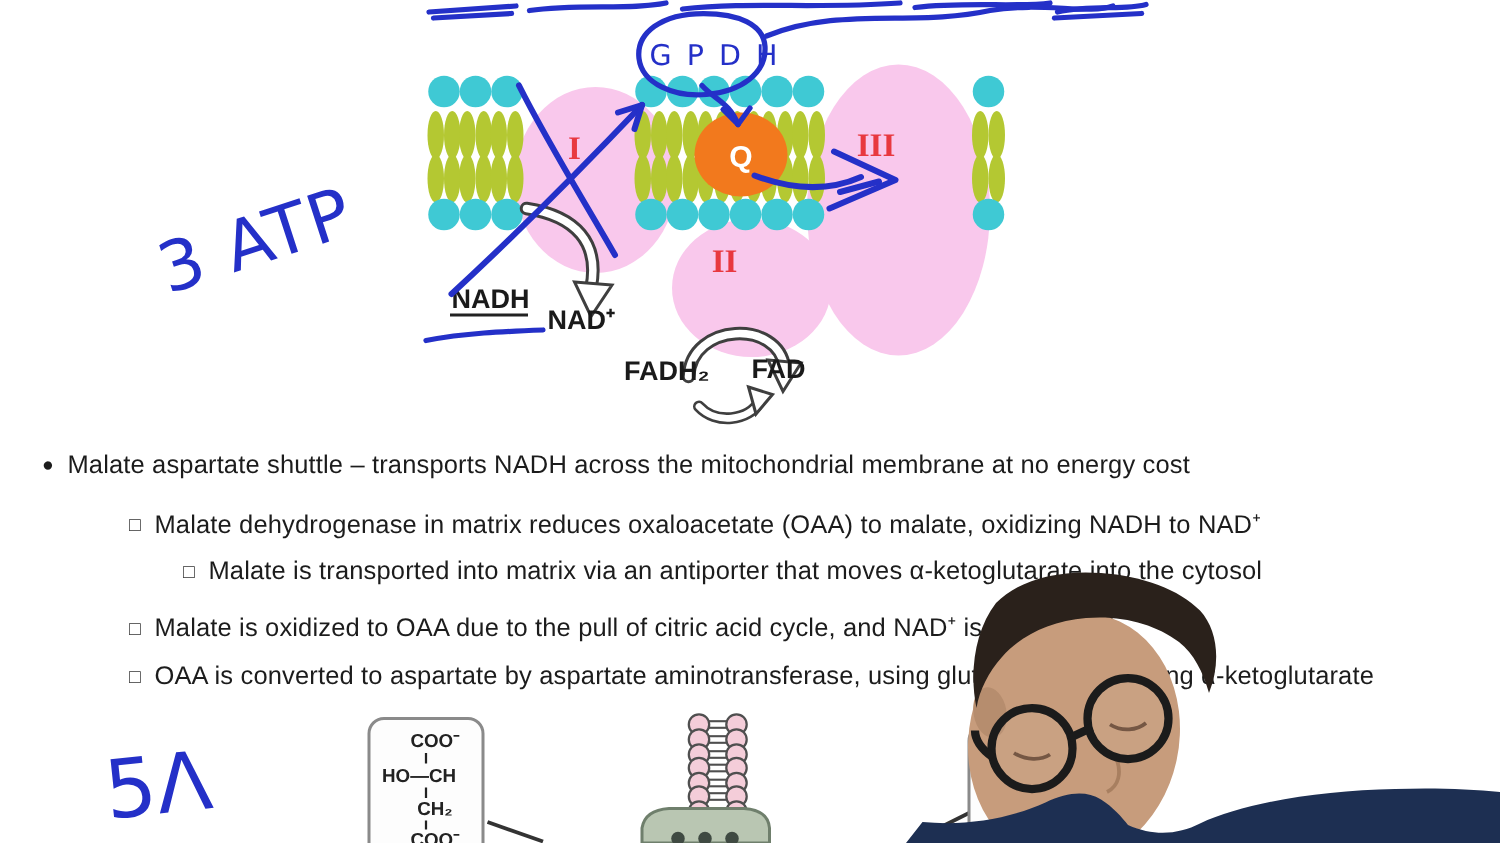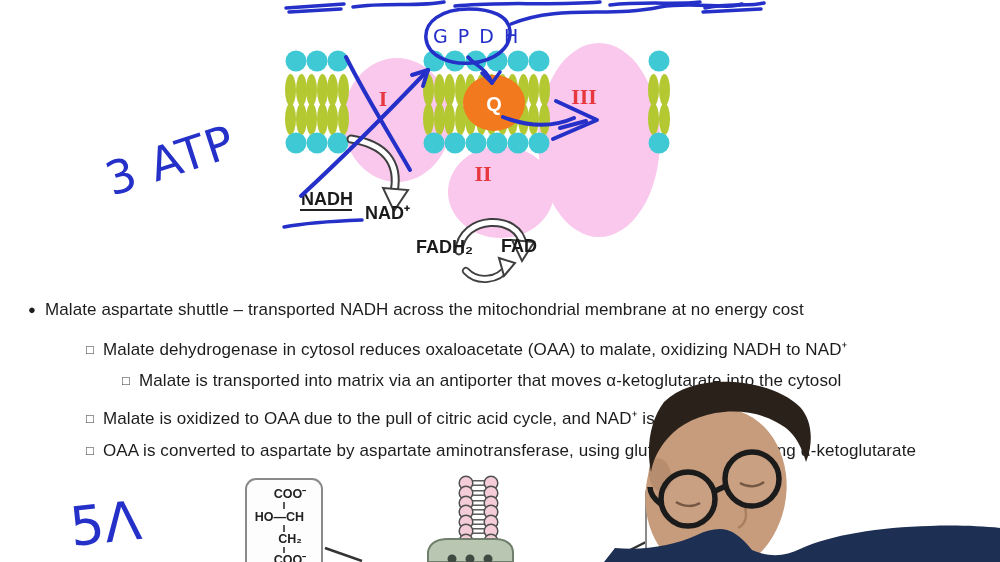--- a/index.html
+++ b/index.html
@@ -170,24 +170,24 @@
 
       <text class="pen" x="112" y="196" font-size="46" letter-spacing="1" transform="rotate(-18 112 196)">3 ATP</text>
 
       <path class="pen-stroke" stroke-width="3.5" d="M 284,227 C 310,222 335,221 362,220"></path>
 
       <text class="pen" x="72" y="546" font-size="54" transform="rotate(-6 72 546)">5Λ</text>
     </g>
   </svg>
 
   <div class="note-line" style="left:28px;top:300px;">
-    <span class="blt">●</span><span>Malate aspartate shuttle – transported NADH across the mitochondrial membrane at no energy cost</span>
+    <span class="blt">●</span><span>Malate aspartate shuttle – transports NADH across the mitochondrial membrane at no energy cost</span>
   </div>
   <div class="note-line" style="left:86px;top:337px;">
-    <span class="sq">□</span><span>Malate dehydrogenase in cytosol reduces oxaloacetate (OAA) to malate, oxidizing NADH to NAD⁺</span>
+    <span class="sq">□</span><span>Malate dehydrogenase in matrix reduces oxaloacetate (OAA) to malate, oxidizing NADH to NAD⁺</span>
   </div>
   <div class="note-line" style="left:86px;top:371px;padding-left:36px;">
     <span class="sq">□</span><span>Malate is transported into matrix via an antiporter that moves α-ketoglutarate into the cytosol</span>
   </div>
   <div class="note-line" style="left:86px;top:406px;">
     <span class="sq">□</span><span>Malate is oxidized to OAA due to the pull of citric acid cycle, and NAD⁺ is re-reduced</span>
   </div>
   <div class="note-line" style="left:86px;top:441px;">
     <span class="sq">□</span><span>OAA is converted to aspartate by aspartate aminotransferase, using glutamate and forming α-ketoglutarate</span>
   </div>

